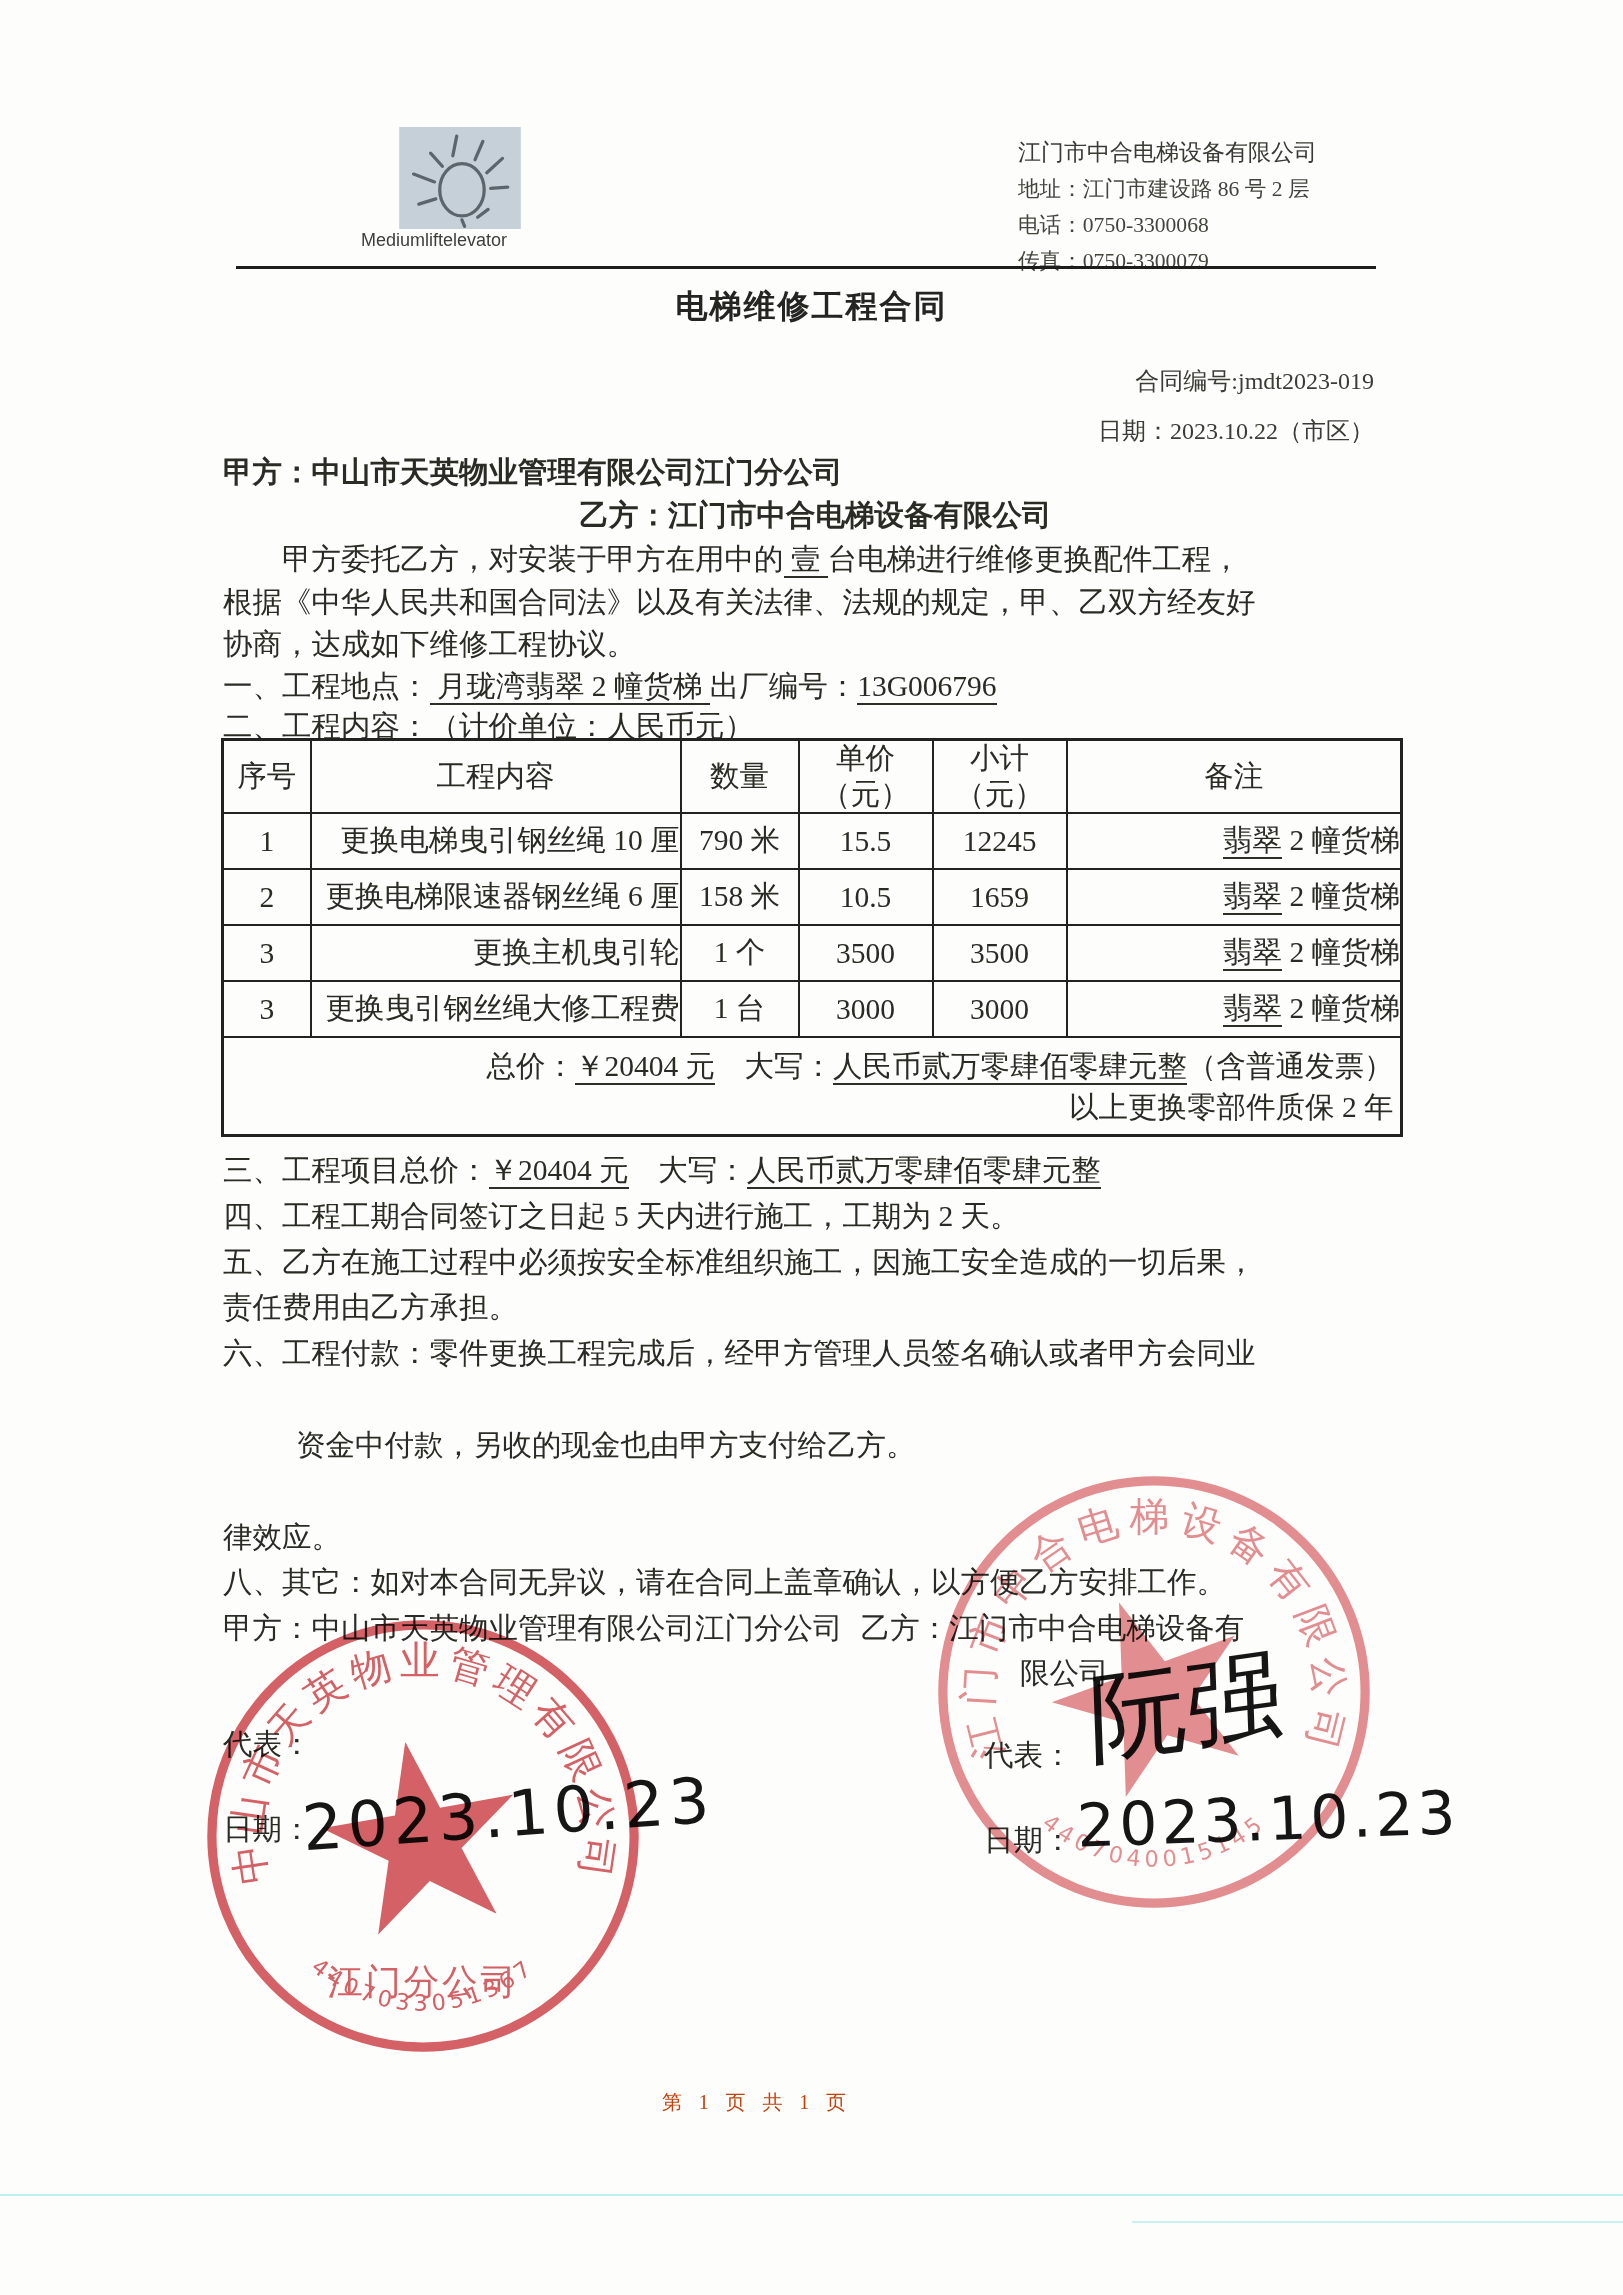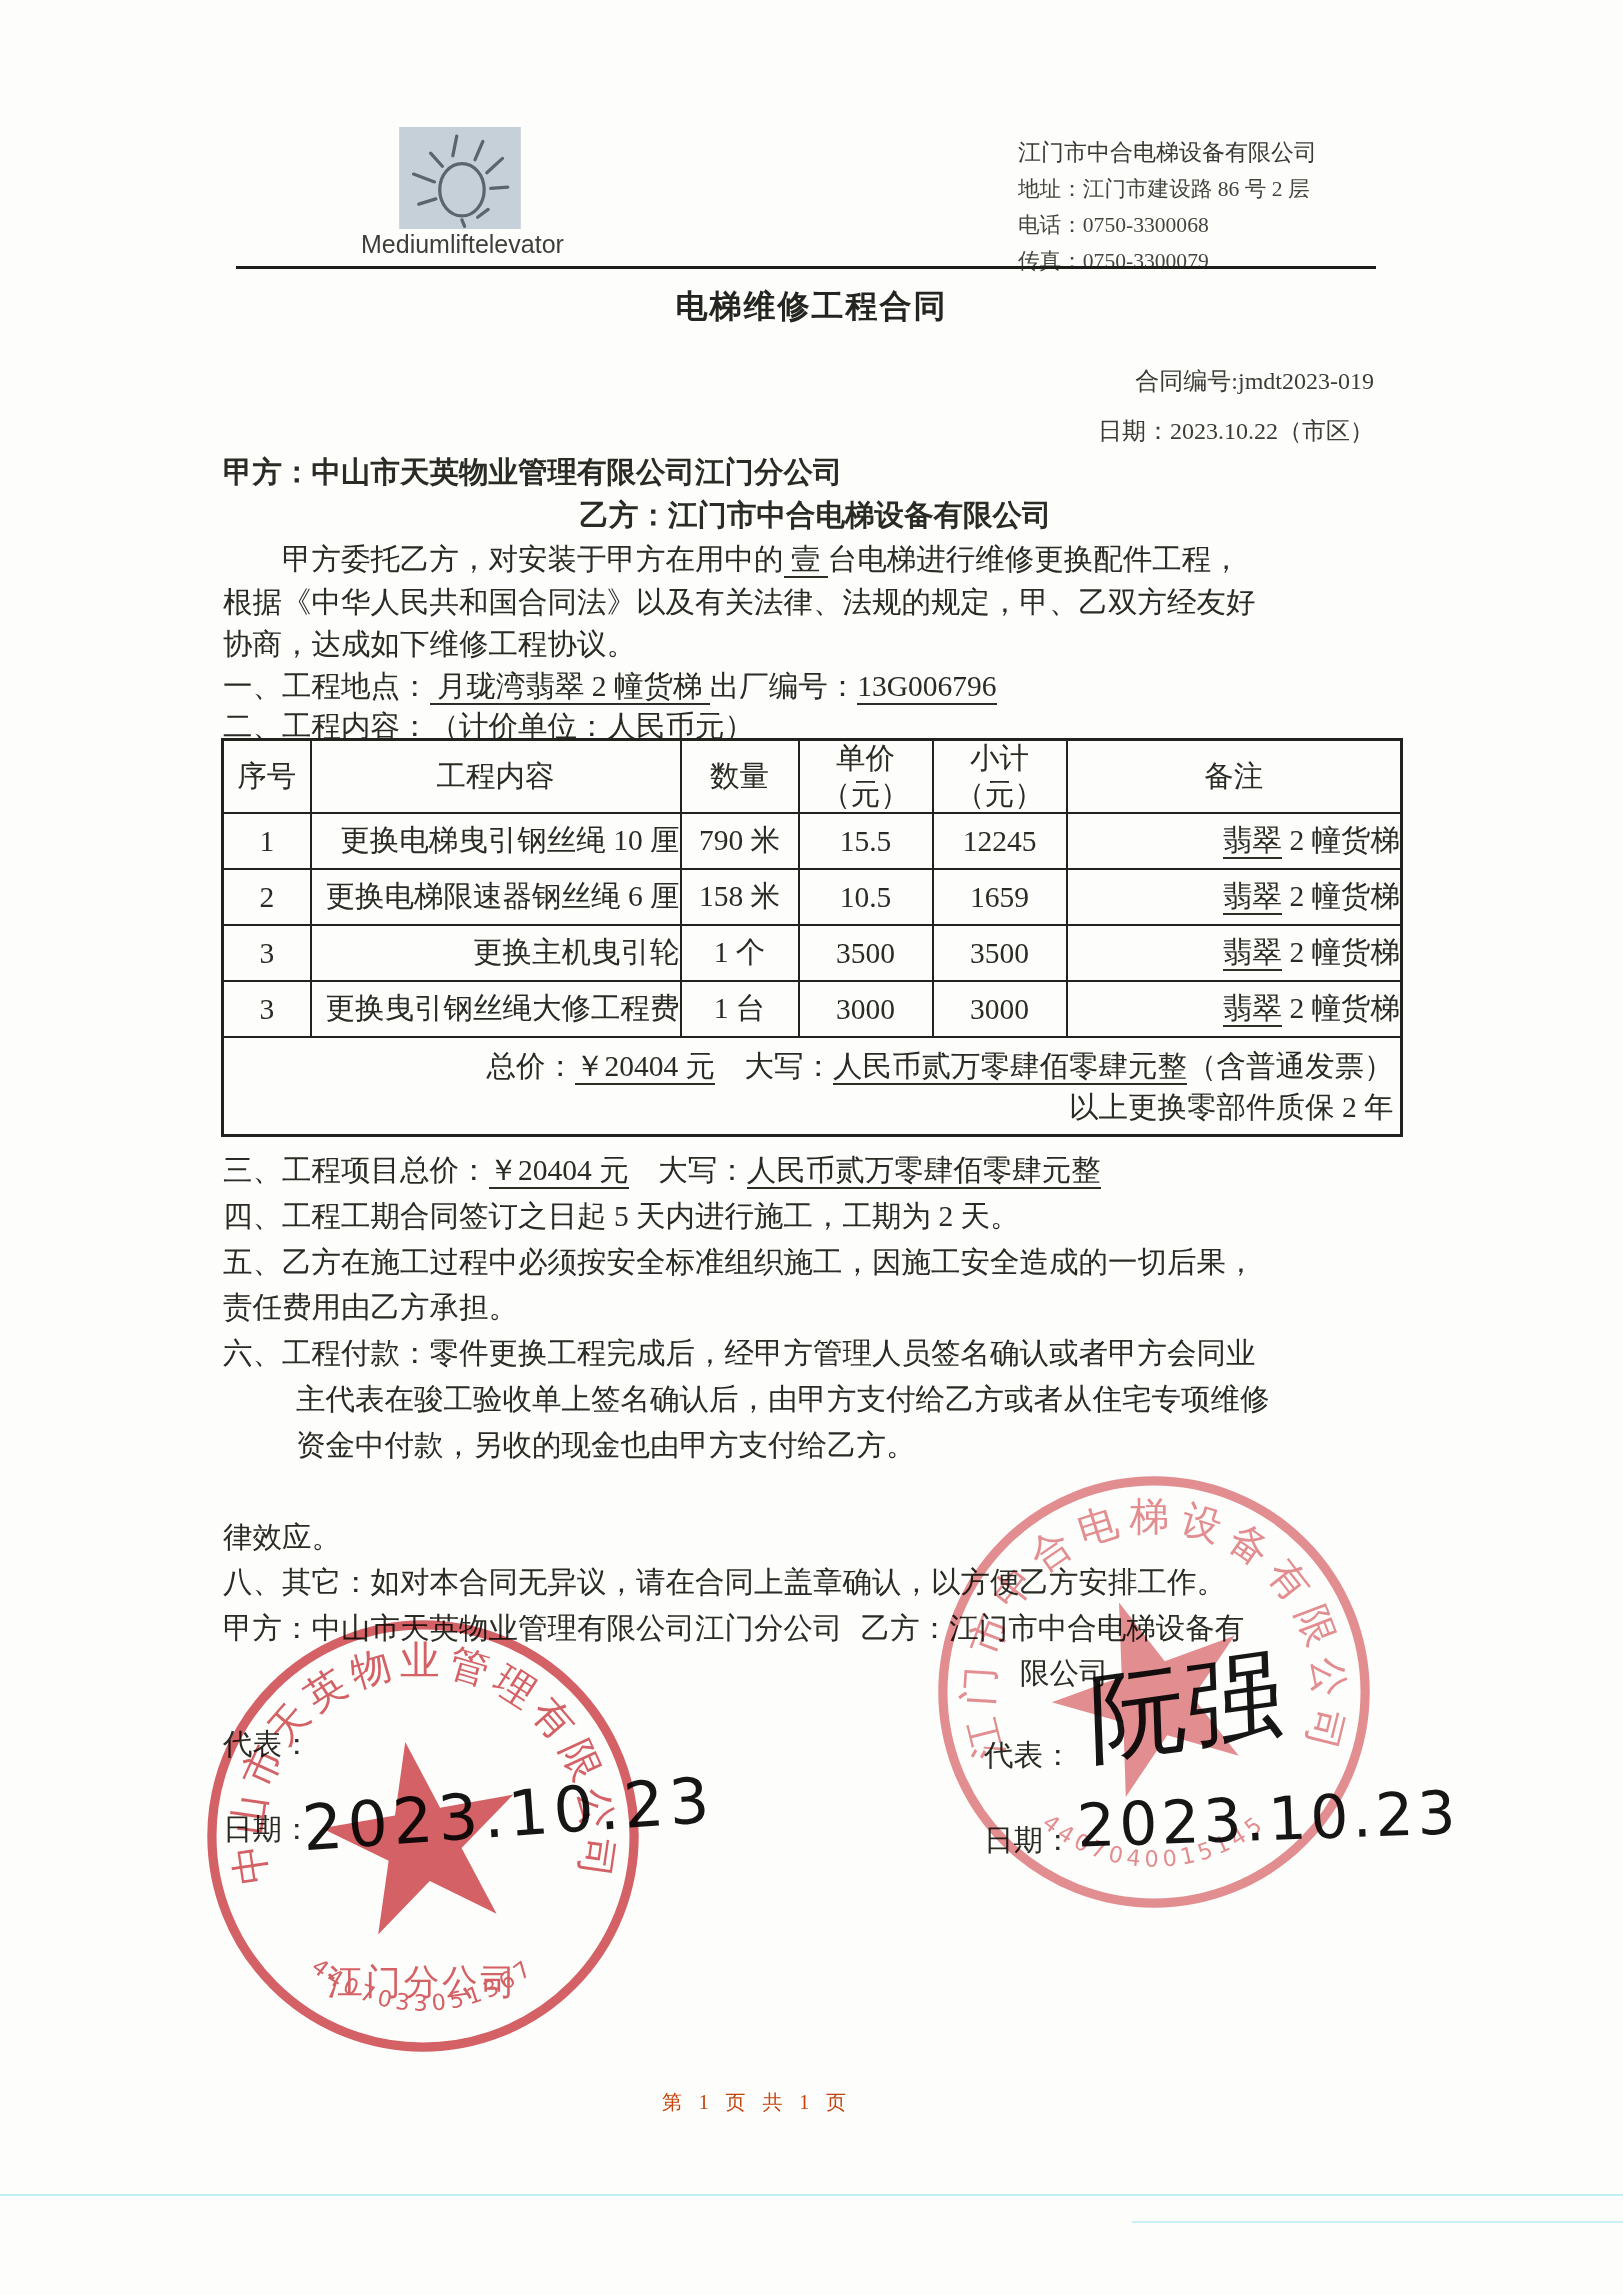--- a/index.html
+++ b/index.html
@@ -5,21 +5,21 @@
   html,body{margin:0;padding:0;background:#9a9a9a;}
   .page{
     position:relative; width:1623px; height:2295px; background:#fdfdfb;
     font-family:"Liberation Serif","DejaVu Serif",serif; color:#28281f;
     overflow:hidden; margin:0 auto;
   }
   .line{position:absolute; left:223px; width:1185px; font-size:29.5px; line-height:1.25; white-space:nowrap; color:#2b2b25;}
   .u{border-bottom:2px solid #2e2e27; padding-bottom:1.3px;}
   
   .logo-box{position:absolute; left:399px; top:127px; width:122px; height:102px;}
-  .logo-caption{position:absolute; left:361px; top:230px; font-family:"Liberation Sans","DejaVu Sans",sans-serif; font-size:25px; color:#3e3e3a;}
+  .logo-caption{position:absolute; left:361px; top:230px; font-family:"Liberation Sans","DejaVu Sans",sans-serif; font-size:18px; color:#3e3e3a;}
   .company{position:absolute; left:1018px; top:135px; font-size:21.6px; color:#44443e; line-height:36px; white-space:nowrap;}
   .company .cname{font-size:23px; color:#3a3a34;}
   .rule{position:absolute; left:236px; top:266px; width:1140px; height:3.3px; background:#1d1d1a;}
   .title{position:absolute; left:0; top:285px; width:100%; text-align:center; font-size:32px; font-weight:700; letter-spacing:2px; color:#242420;}
   .meta{position:absolute; right:249px; text-align:right; font-size:24px; color:#3c3c36; white-space:nowrap;}
   
   table.tbl{position:absolute; left:221px; top:738px; width:1179px; border-collapse:collapse; table-layout:fixed; font-size:29.5px; color:#2b2b25;}
   .tbl th,.tbl td{border:2px solid #22221e; font-weight:400; padding:0;}
   .tbl{border:3.3px solid #22221e;}
   .tbl th{height:71px; text-align:center; line-height:1.2;}
@@ -149,21 +149,20 @@
       </td>
     </tr>
   </tbody>
     </table>
 
   <div class="line" style="top:1152px;"><span>三、工程项目总价：</span><span class="u">￥20404 元</span><span>　大写：</span><span class="u">人民币贰万零肆佰零肆元整</span></div>
   <div class="line" style="top:1198px;">四、工程工期合同签订之日起 5 天内进行施工，工期为 2 天。</div>
   <div class="line" style="top:1244px;">五、乙方在施工过程中必须按安全标准组织施工，因施工安全造成的一切后果，</div>
   <div class="line" style="top:1289px;">责任费用由乙方承担。</div>
   <div class="line" style="top:1335px;">六、工程付款：零件更换工程完成后，经甲方管理人员签名确认或者甲方会同业</div>
-  <div class="line" style="top:1381px; text-indent:73px;">主代表在骏工验收单上签名确认后，由甲方支付给乙方或者从住宅专项维修</div>
   <div class="line" style="top:1427px; text-indent:73px;">资金中付款，另收的现金也由甲方支付给乙方。</div>
   <div class="line" style="top:1519px;">律效应。</div>
   <div class="line" style="top:1564px;">八、其它：如对本合同无异议，请在合同上盖章确认，以方便乙方安排工作。</div>
 
   <div class="line" style="top:1610px;"><span>甲方：</span><span>中山市天英物业管理有限公司江门分公司</span><span style="display:inline-block;width:18.3px;"></span><span>乙方：</span><span>江门市中合电梯设备有</span></div>
   <div class="line" style="top:1655px;"><span class="sig-ind">限公司</span></div>
 
   <div class="rep" style="left:223px; top:1725px;">代表：</div>
   <div class="rep" style="left:984px; top:1736px;">代表：</div>
   <div class="rep" style="left:223px; top:1810px;">日期：</div>

